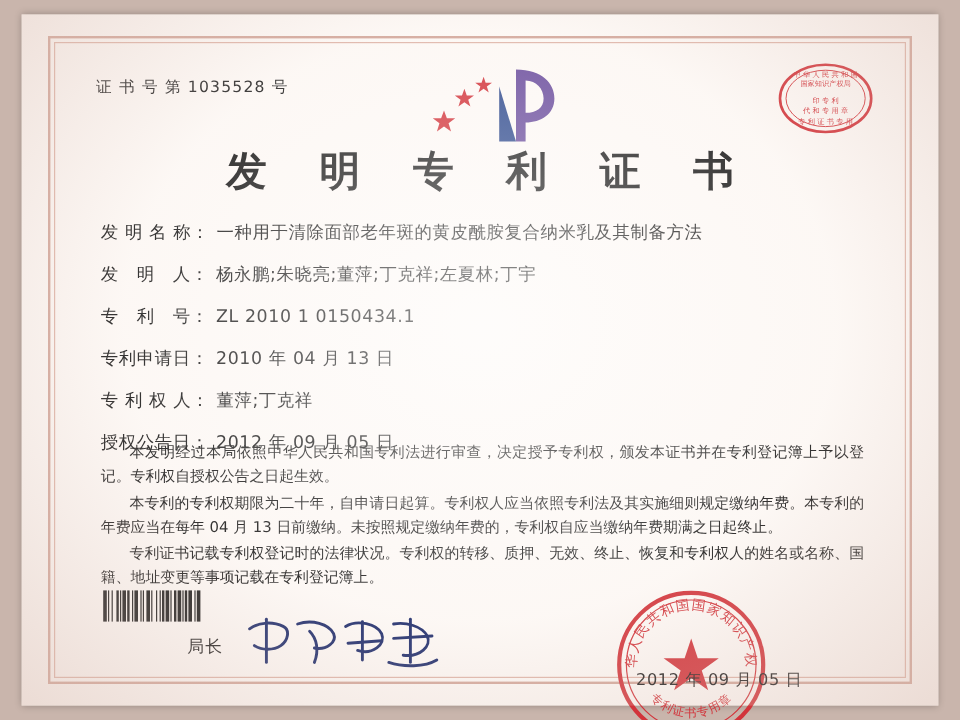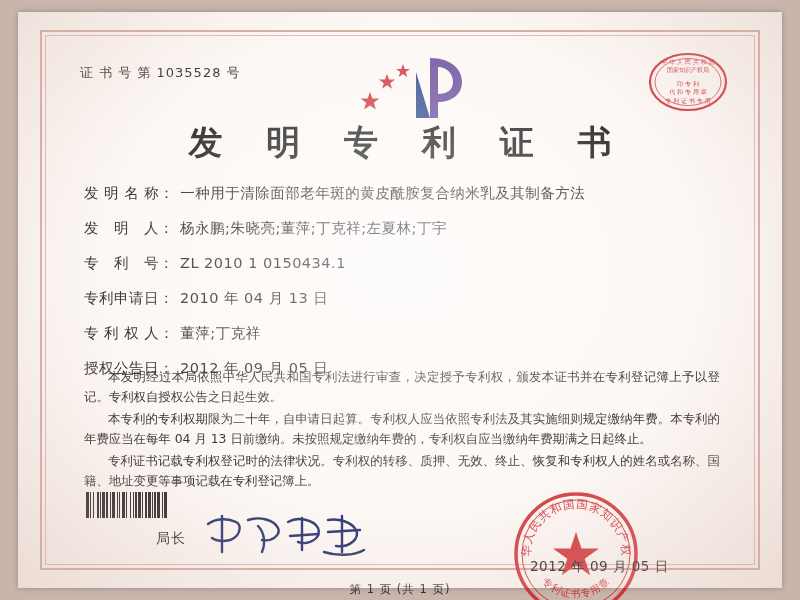--- a/index.html
+++ b/index.html
@@ -348,16 +348,15 @@
       </text>
       <path id="sealArcBottom" d="M 24,84 A 46,46 0 0 0 104,84" fill="none"></path>
       <text fill="#d2333a" font-size="10" font-family="DejaVu Sans, sans-serif" letter-spacing="1">
         <textPath href="#sealArcBottom" startOffset="50%" text-anchor="middle">专利证书专用章</textPath>
       </text>
     </svg>
   </div>
 
   <div class="issue-date">2012 年 09 月 05 日</div>
 
-  <div class="page-foot">第 1 页 (共 1 页)</div>
 
   <div class="paper-tint"></div>
 </div>
 
 </body></html>

